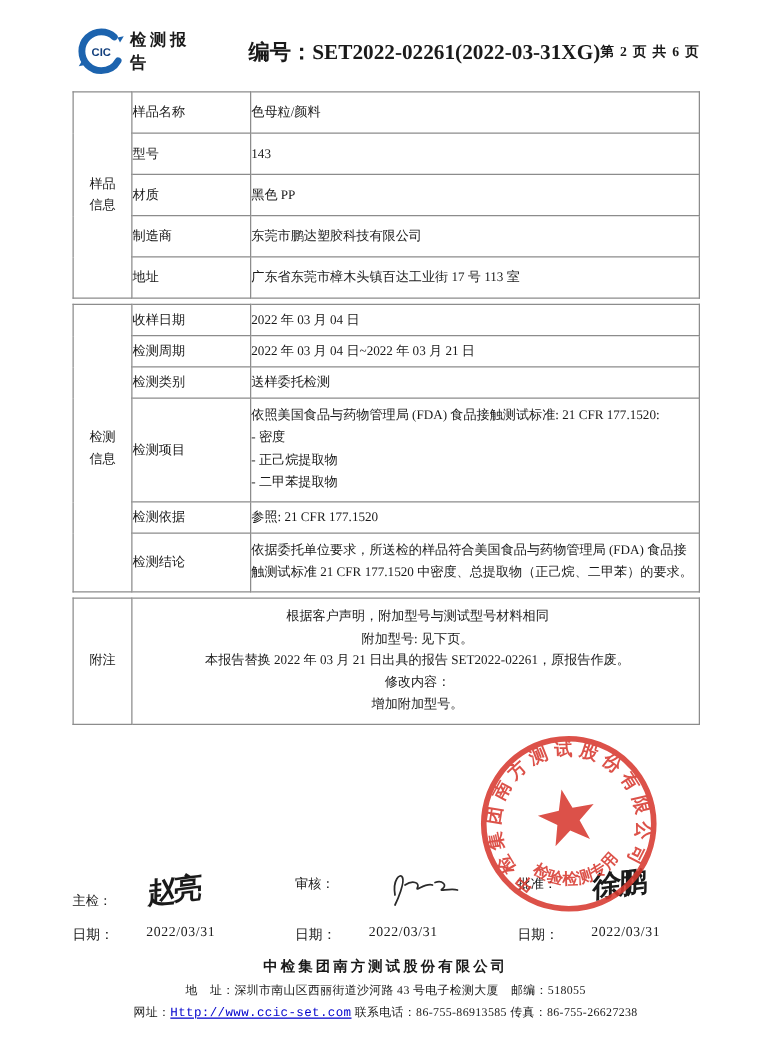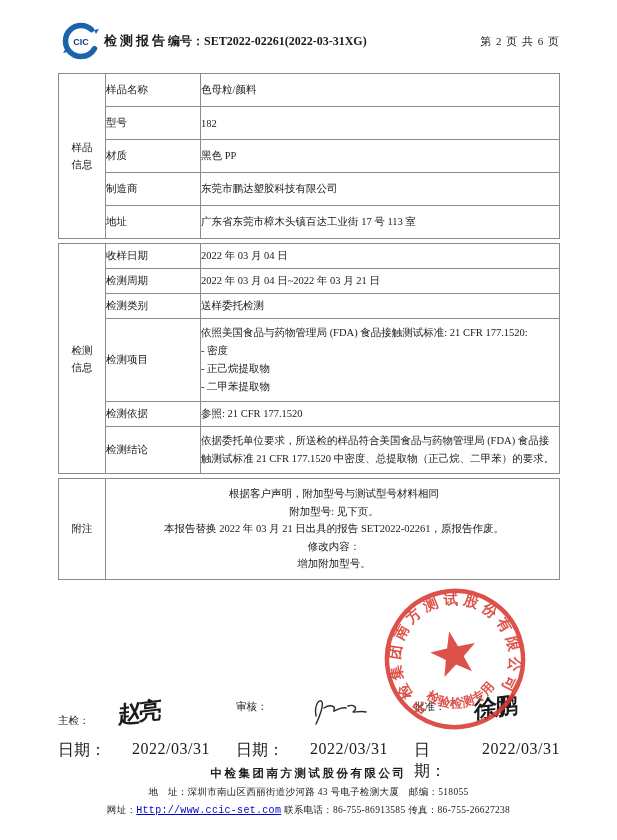--- a/index.html
+++ b/index.html
@@ -6,22 +6,22 @@
   .page{
     position:relative; width:617px; height:840px; background:#ffffff;
     margin:0 auto; overflow:hidden;
     font-family:"Liberation Serif","DejaVu Serif",serif; color:#1a1a1a;
   }
   
   .header{position:absolute; top:20px; left:58px; width:502px; height:42px;
           display:flex; align-items:center;}
   .logo{width:46px; height:40px; flex:0 0 auto;}
   .hdr-title{font-size:13px; font-weight:bold; letter-spacing:3px; }
-  .hdr-no{font-size:12px; font-weight:bold; white-space:nowrap;}
-  .hdr-page{font-size:11px; font-weight:normal; margin-left:auto; white-space:nowrap; letter-spacing:1px;}
+  .hdr-no{font-size:17px; font-weight:bold; margin-left:44px; white-space:nowrap;}
+  .hdr-page{font-size:11px; font-weight:bold; margin-left:auto; white-space:nowrap; letter-spacing:1px;}
   
   .content{position:absolute; top:73px; left:58px; width:502px;}
   table.sec{border-collapse:collapse; width:502px; margin-bottom:4px; table-layout:fixed;}
   table.sec td{border:1px solid #8c8c8c; font-size:10.5px; vertical-align:middle; padding:0;}
   td.g{width:46px; text-align:center; line-height:17px;}
   td.l{width:94px; padding-left:13px;}
   td.v{padding-left:13px; padding-right:8px;}
   .t1 tr{height:33px;}
   .t2 tr.single{height:25px;}
   .t2 td.mv{padding-top:5px; padding-bottom:5px; line-height:18px;}
@@ -29,21 +29,21 @@
   .note-cell{padding:6px 10px 6px 13px !important; line-height:17.5px;text-align:center;}
   .note-cell div{line-height:17.5px;}
   
   .sig-row{position:absolute; top:692px; left:58px; width:502px; display:flex; font-size:10.5px;}
   .sig-col{display:flex; align-items:flex-start;}
   .sig-col.c1{width:178px;align-items:flex-end;} .sig-col.c2{width:178px;gap:12px;} .sig-col.c3{width:146px;}
   .role{padding-top:8px; white-space:nowrap;}
   .sig-name{font-size:23px; margin-left:28px; transform:rotate(-7deg) skewX(-8deg);
             font-weight:bold; letter-spacing:-2px;}
   .sig-scribble{margin-left:26px; margin-top:2px;}
-  .date-row{position:absolute; top:740px; left:58px; width:502px; display:flex; font-size:16px;}
+  .date-row{position:absolute; top:740px; left:58px; width:502px; display:flex; font-size:11px;}
   .date-col{display:flex;}
   .date-col.c1{width:178px;} .date-col.c2{width:178px;} .date-col.c3{width:146px;}
   .date-val{margin-left:26px; letter-spacing:.5px;}
   
   .stamp{position:absolute; left:379px; top:583px; width:152px; height:152px;
          transform:rotate(-12deg); opacity:.88; pointer-events:none;}
   
   .footer{position:absolute; left:0; top:766px; width:617px; text-align:center;}
   .f-company{font-size:11.5px; font-weight:bold; letter-spacing:2.5px;}
   .f-line{font-size:9.5px; margin-top:5px; letter-spacing:.3px;}
@@ -76,21 +76,21 @@
           <tr>
         <td class="g" rowspan="5">
           <div>样品</div>
           <div>信息</div>
         </td>
         <td class="l">样品名称</td>
         <td class="v">色母粒/颜料</td>
       </tr>
       <tr>
         <td class="l">型号</td>
-        <td class="v">182</td>
+        <td class="v">143</td>
       </tr>
       <tr>
         <td class="l">材质</td>
         <td class="v">黑色 PP</td>
       </tr>
       <tr>
         <td class="l">制造商</td>
         <td class="v">东莞市鹏达塑胶科技有限公司</td>
       </tr>
       <tr>

